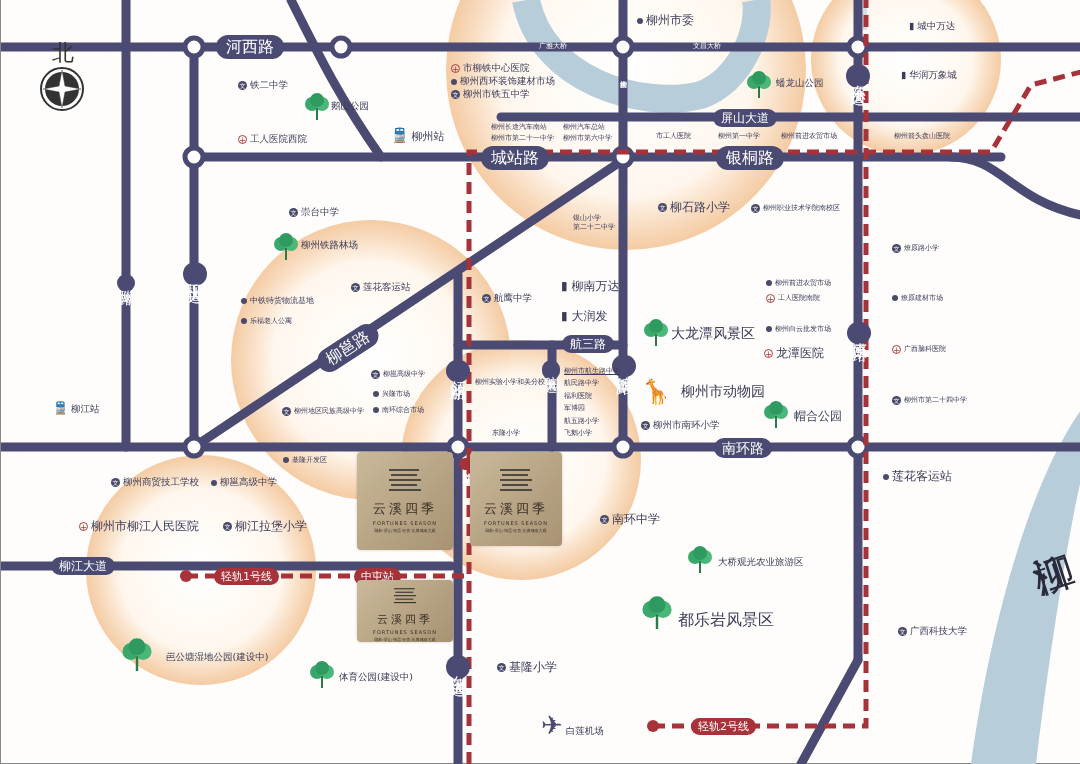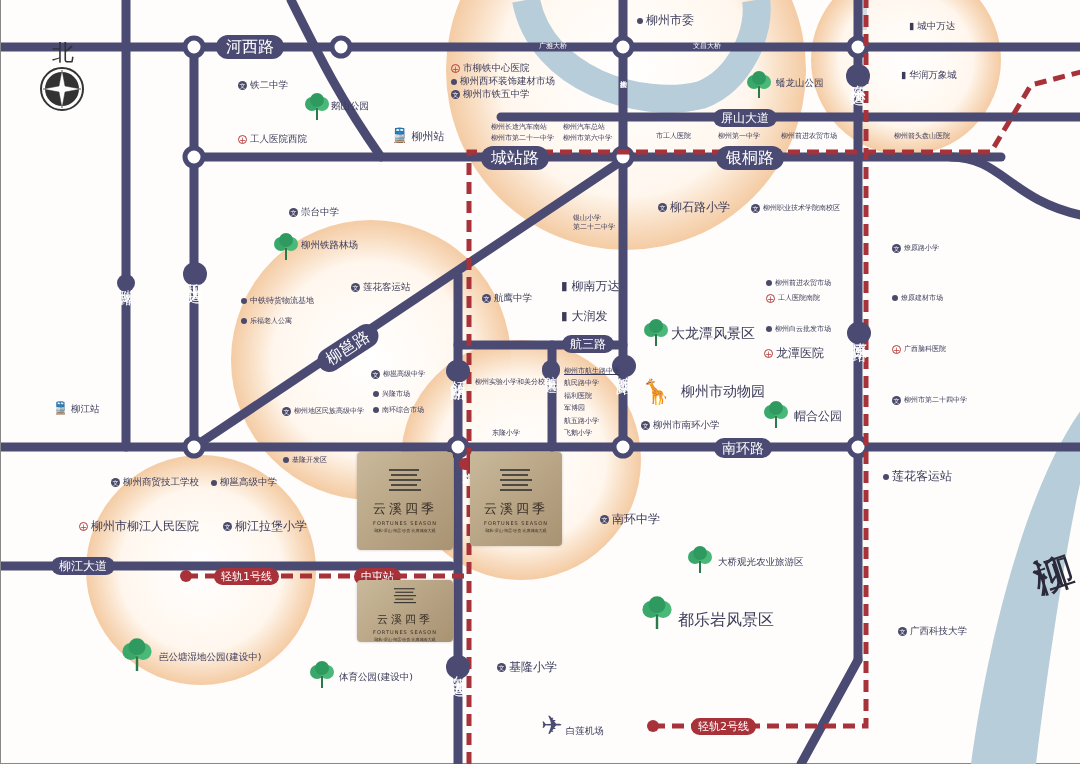--- a/index.html
+++ b/index.html
@@ -230,21 +230,21 @@
   <div class="lbl s" style="left:563px;top:368px;text-decoration:underline;"><span>柳州市航生路中学</span></div>
   <div class="lbl s" style="left:563px;top:380px;"><span>航民路中学</span></div>
   <div class="lbl s" style="left:563px;top:393px;"><span>福利医院</span></div>
   <div class="lbl s" style="left:563px;top:405px;"><span>军博园</span></div>
   <div class="lbl s" style="left:563px;top:418px;"><span>航五路小学</span></div>
   <div class="lbl s" style="left:563px;top:430px;"><span>飞鹅小学</span></div>
   <div class="lbl m" style="left:110px;top:477px;"><span class="poi-sch">文</span><span>柳州商贸技工学校</span></div>
   <div class="lbl m" style="left:210px;top:477px;"><span class="poi-dot"></span><span>柳邕高级中学</span></div>
   <div class="lbl l" style="left:78px;top:520px;"><span class="poi-hos">+</span><span>柳州市柳江人民医院</span></div>
   <div class="lbl l" style="left:222px;top:520px;"><span class="poi-sch">文</span><span>柳江拉堡小学</span></div>
-  <div class="lbl m" style="left:158px;top:652px;"><span>岜公塘湿地公园(建设中)</span></div>
+  <div class="lbl m" style="left:165px;top:652px;"><span>岜公塘湿地公园(建设中)</span></div>
   <div class="lbl m" style="left:338px;top:672px;"><span>体育公园(建设中)</span></div>
   <div class="lbl l" style="left:496px;top:661px;"><span class="poi-sch">文</span><span>基隆小学</span></div>
   <div class="lbl l" style="left:599px;top:513px;"><span class="poi-sch">文</span><span>南环中学</span></div>
   <div class="lbl m" style="left:717px;top:557px;"><span>大桥观光农业旅游区</span></div>
   <div class="lbl xl" style="left:677px;top:612px;font-size:16px;"><span>都乐岩风景区</span></div>
   <div class="lbl m" style="left:897px;top:626px;"><span class="poi-sch">文</span><span>广西科技大学</span></div>
 
   <svg class="tree" style="left:303px;top:92px;" viewBox="0 0 26 28">
       <circle cx="8" cy="12" r="7" fill="#3aa86a"></circle>
       <circle cx="18" cy="12" r="7" fill="#49b878"></circle>

